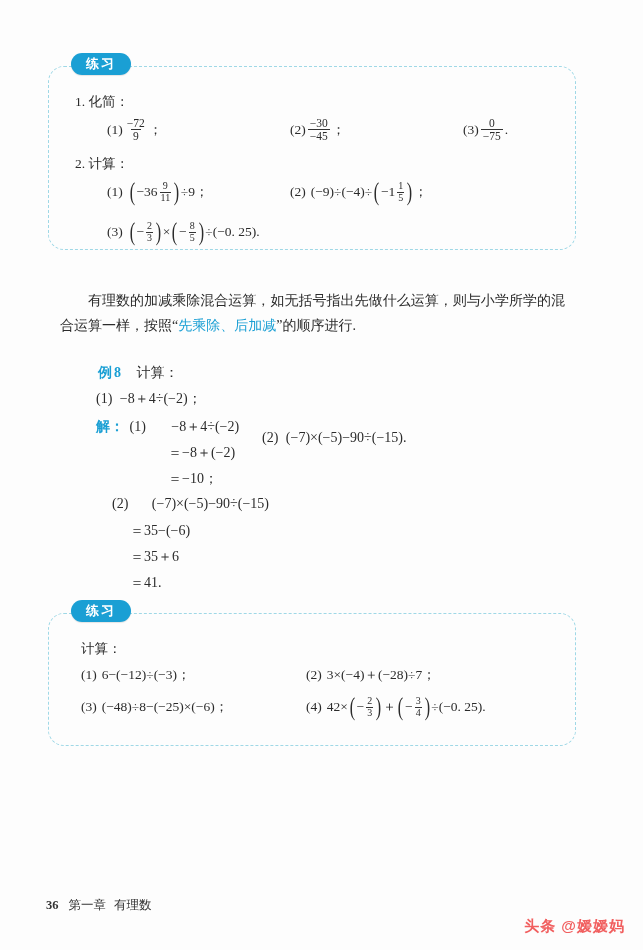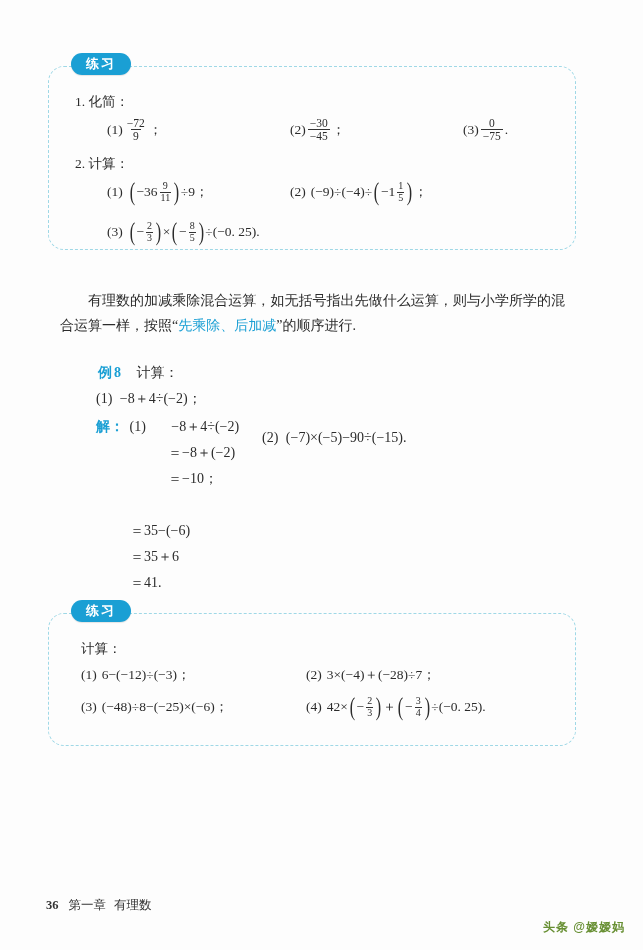--- a/index.html
+++ b/index.html
@@ -144,23 +144,23 @@
     font-family: "Liberation Serif", serif;
   }
   .footer .pg { font-weight: bold; margin-right: 10px; margin-top: 30px; }
   .footer .chap { margin-right: 8px; }
 
   .watermark {
     position: absolute;
     right: 18px;
     bottom: 14px;
     font-family: "Liberation Sans", sans-serif;
-    font-size: 12px;
+    font-size: 15px;
     font-weight: bold;
-    color: #4d7c0f;
+    color: #ef4444;
     letter-spacing: 1px;
     opacity: 0.85;
     white-space: nowrap;
   }
 </style>
 </head>
 <body>
 
 <div class="page">
 
@@ -283,20 +283,24 @@
     <span style="margin-left:22px;">−8＋4÷(−2)</span>
   </div>
 
   <div class="ex-head" style="left:168px; top:444px;">
     <span>＝−8＋(−2)</span>
   </div>
   <div class="ex-head" style="left:168px; top:470px;">
     <span>＝−10；</span>
   </div>
 
+  <div class="ex-head" style="left:112px; top:496px;">
+    <span>(2)</span>
+    <span style="margin-left:20px;">(−7)×(−5)−90÷(−15)</span>
+  </div>
   <div class="ex-head" style="left:130px; top:522px;">
     <span>＝35−(−6)</span>
   </div>
   <div class="ex-head" style="left:130px; top:548px;">
     <span>＝35＋6</span>
   </div>
   <div class="ex-head" style="left:130px; top:574px;">
     <span>＝41.</span>
   </div>
 

